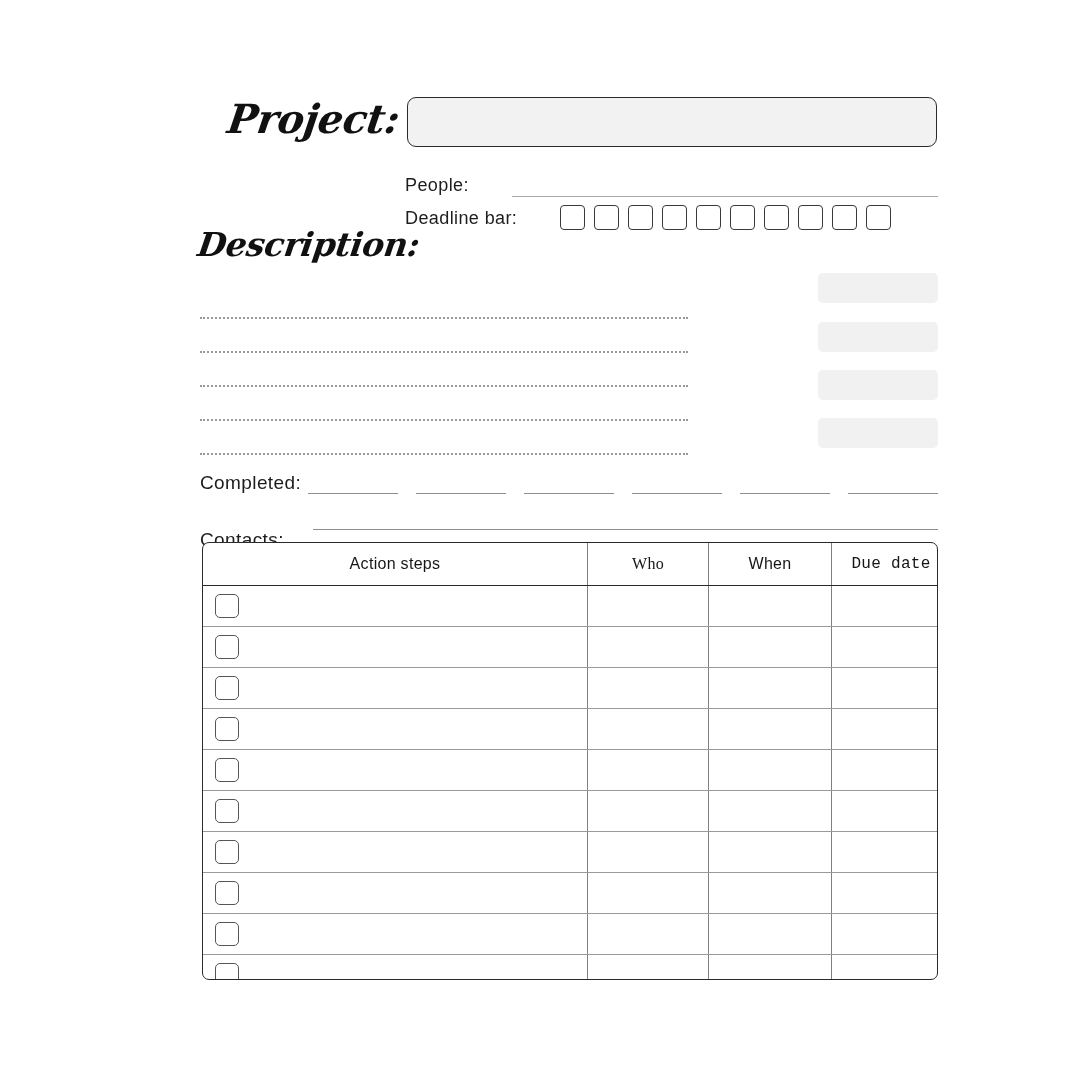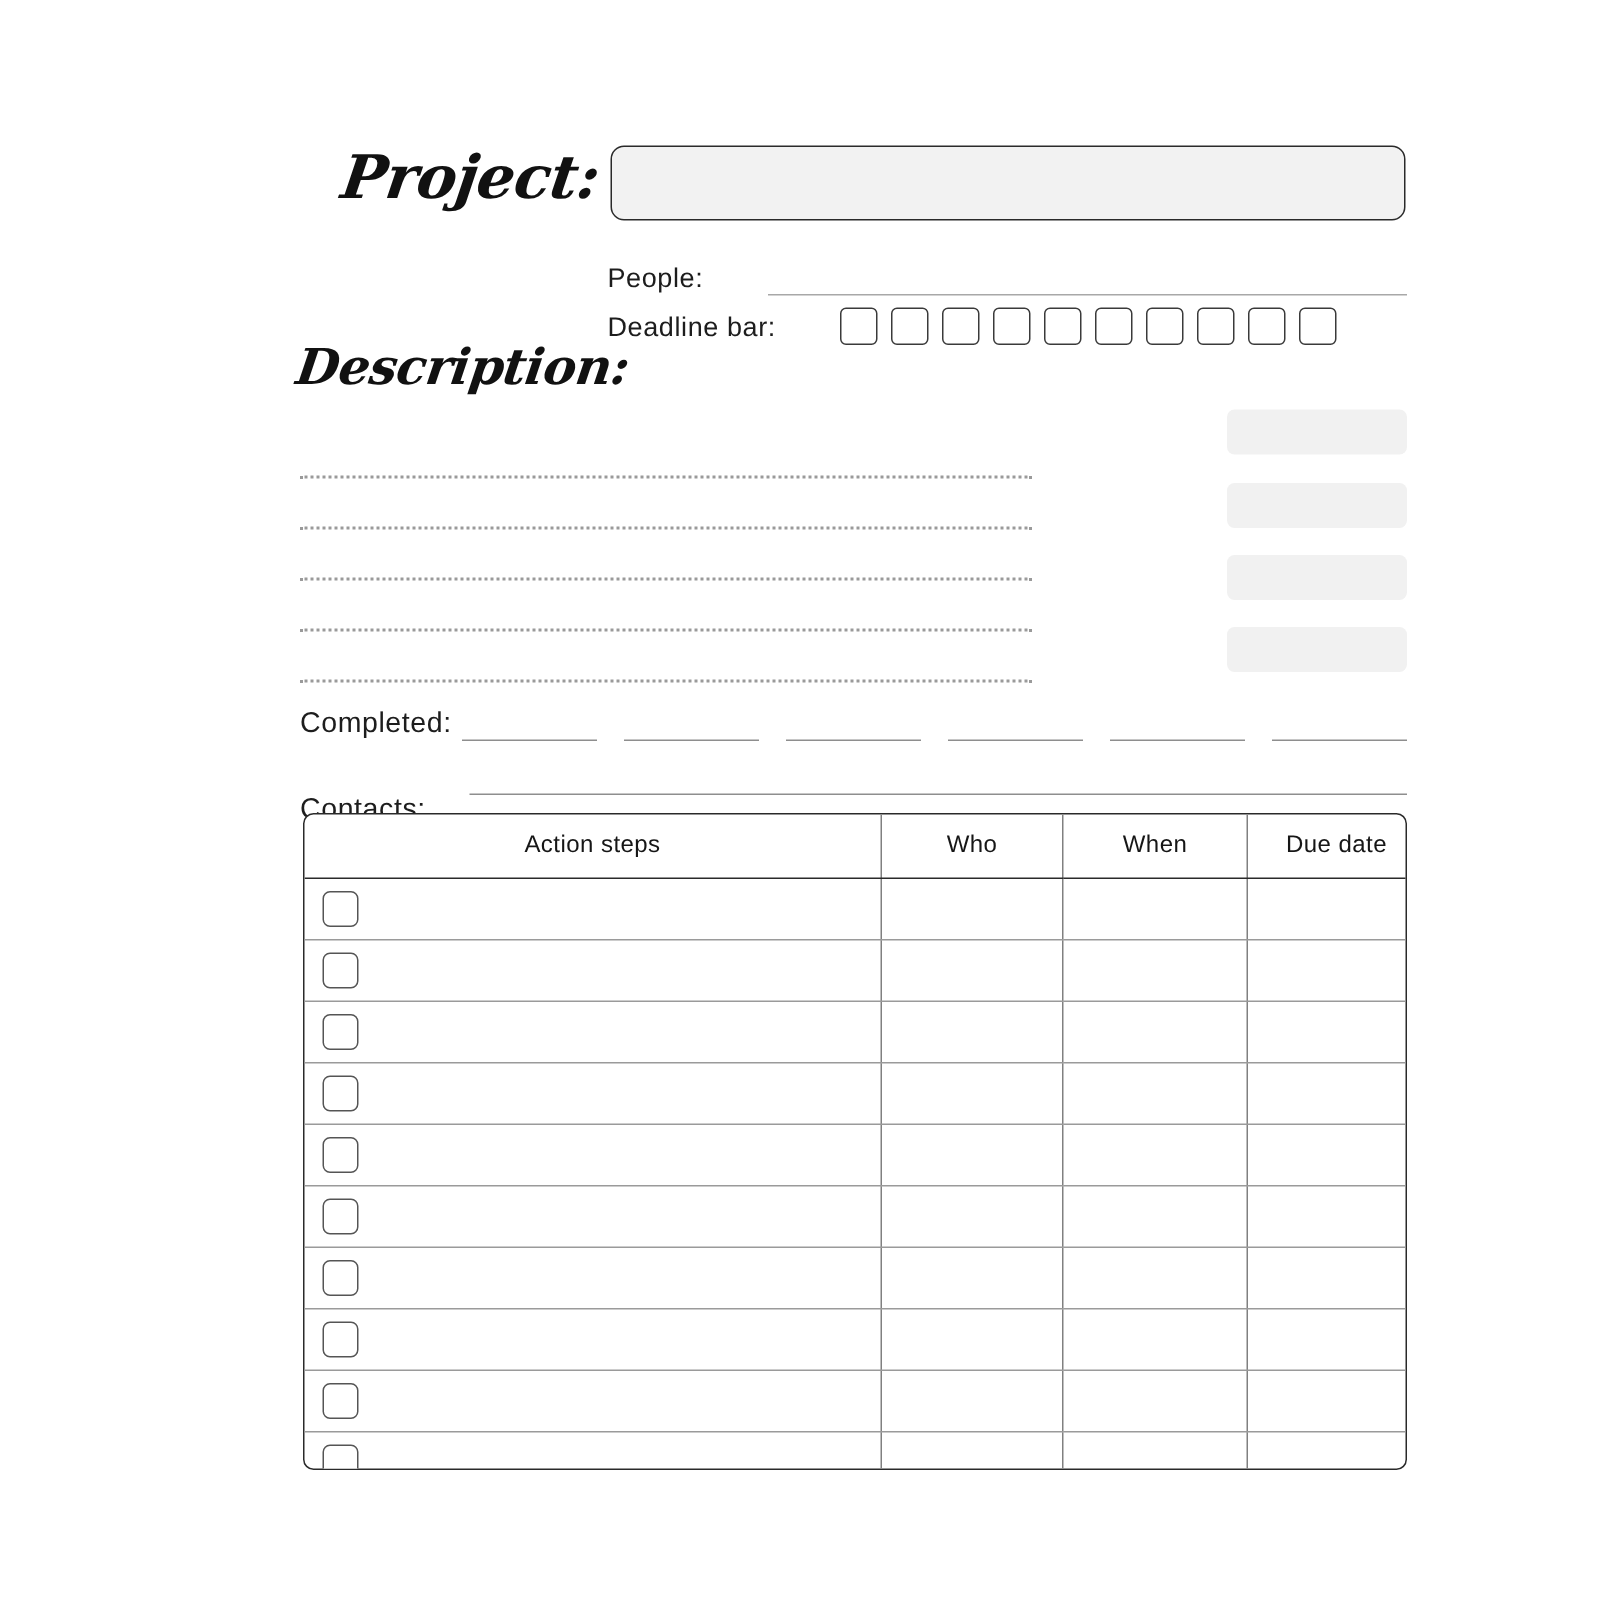--- a/index.html
+++ b/index.html
@@ -188,21 +188,21 @@
   table.grid th {
     font-weight: 400;
     font-size: 16px;
     color: #161616;
     height: 40px;
     border-bottom: 1.4px solid #2a2a2a;
     border-right: 1.2px solid #808080;
     text-align: center;
     letter-spacing: 0.3px;
   }
-  table.grid th:last-child { border-right: none; }
+  table.grid th:last-child { border-right: none; font-family: Liberation Mono, monospace; }
   table.grid td {
     height: 40px;
     border-bottom: 1.1px solid #9a9a9a;
     border-right: 1.2px solid #808080;
     padding: 0;
     vertical-align: middle;
   }
   table.grid td:last-child { border-right: none; }
   table.grid tr:last-child td { border-bottom: none; }
 
@@ -210,21 +210,21 @@
     width: 24px;
     height: 24px;
     border: 1.5px solid #555555;
     border-radius: 5px;
     background: #ffffff;
     margin-left: 12px;
     box-sizing: border-box;
   }
 
   .col-steps { width: 382px; }
-  .col-who   { width: 118px; }
+  .col-who   { width: 118px; font-family: Liberation Serif, serif; }
   .col-when  { width: 120px; }
   .col-due   { width: 116px; }
 </style>
 </head>
 <body>
 
 <div class="page">
 
   <div class="script" id="project-title">Project:</div>
 

